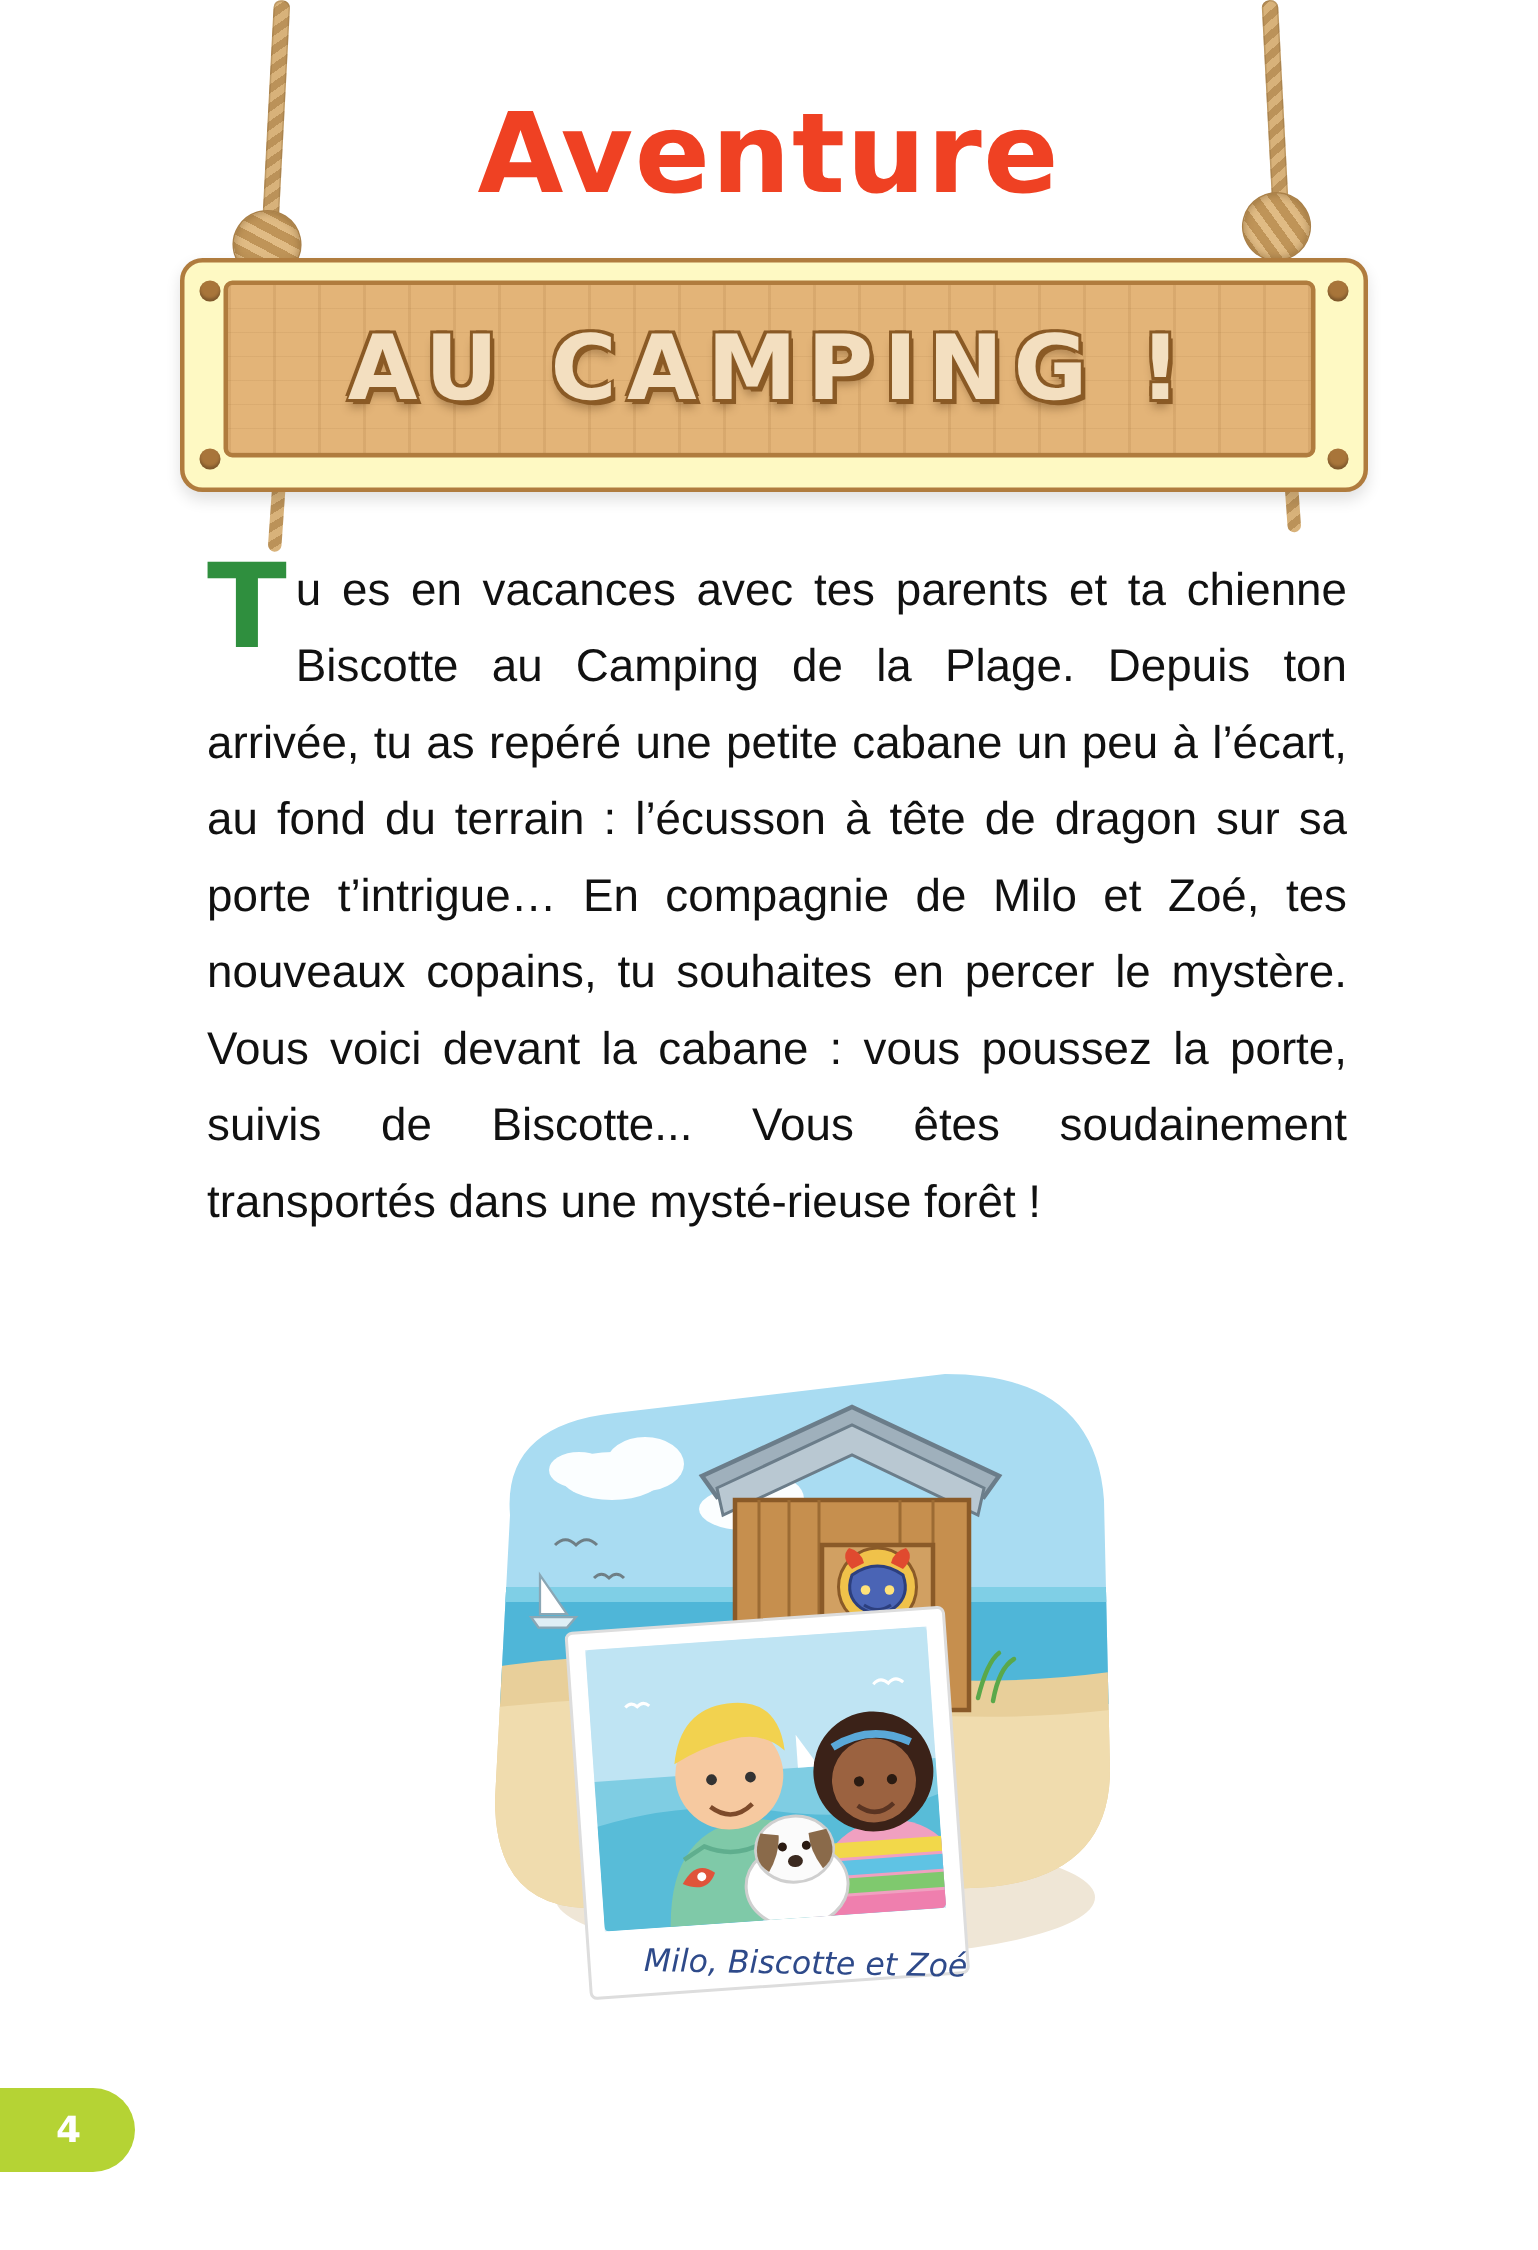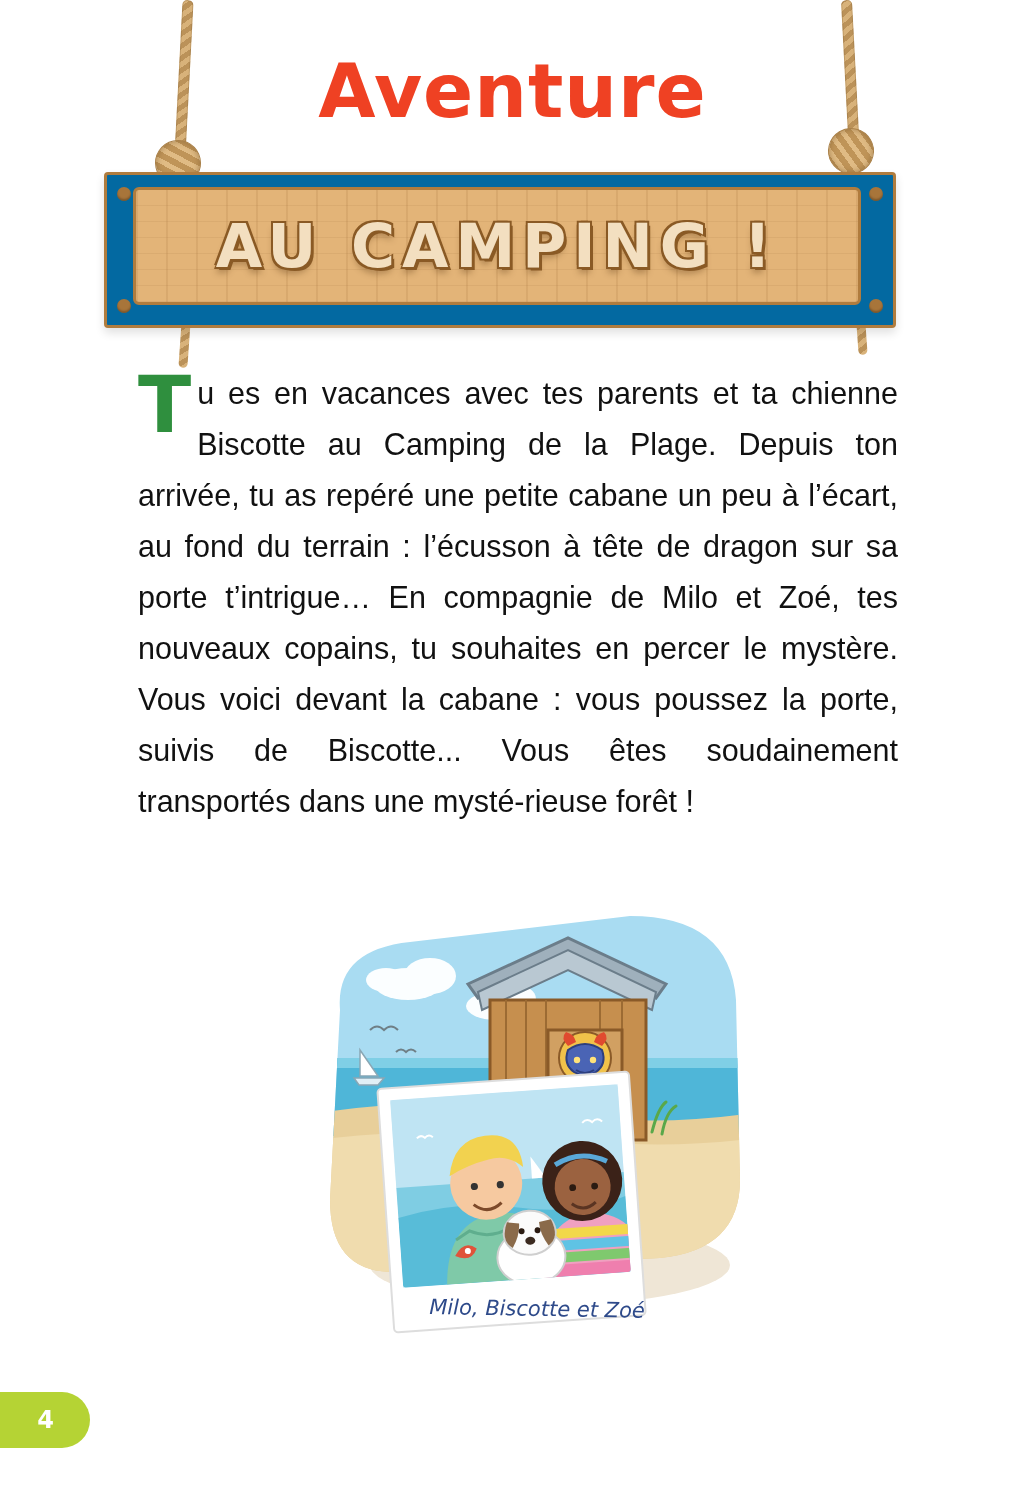--- a/index.html
+++ b/index.html
@@ -60,46 +60,46 @@
       #bb9259 5px, #bb9259 10px
     );
     border-radius: 5px;
   }
   .rope-tail-left  { left: 185px; top: 178px; transform: rotate(4deg); }
   .rope-tail-right { left: 852px; top: 165px; transform: rotate(-4deg); }
 
   .title-aventure {
     position: absolute;
     left: 0; right: 0;
-    top: 48px;
+    top: 60px;
     text-align: center;
     font-family: "DejaVu Sans", sans-serif;
     font-weight: bold;
     font-size: 74px;
     letter-spacing: 1px;
     color: #ef4123;
     z-index: 6;
   }
 
   .sign {
     position: absolute;
-    left: 104px;
+    left: 120px;
     top: 172px;
     width: 786px;
     height: 150px;
     background:
       repeating-linear-gradient(
         92deg,
         rgba(171,120,60,0.20) 0px, rgba(171,120,60,0.20) 2px,
         rgba(0,0,0,0) 2px, rgba(0,0,0,0) 26px
       ),
       linear-gradient(#dda köp, #dda);
-    background-color: #0369a1;
+    background-color: #fef9c3;
     border: 3px solid #b07c3e;
-    border-radius: 4px;
+    border-radius: 15px;
     box-shadow: 0 5px 10px rgba(0,0,0,0.12);
     z-index: 4;
   }
   .sign-inner {
     position: absolute;
     left: 26px; top: 12px;
     width: 722px; height: 112px;
     background-color: #e5b madre;
     background-color: #e3b478;
     background-image:

